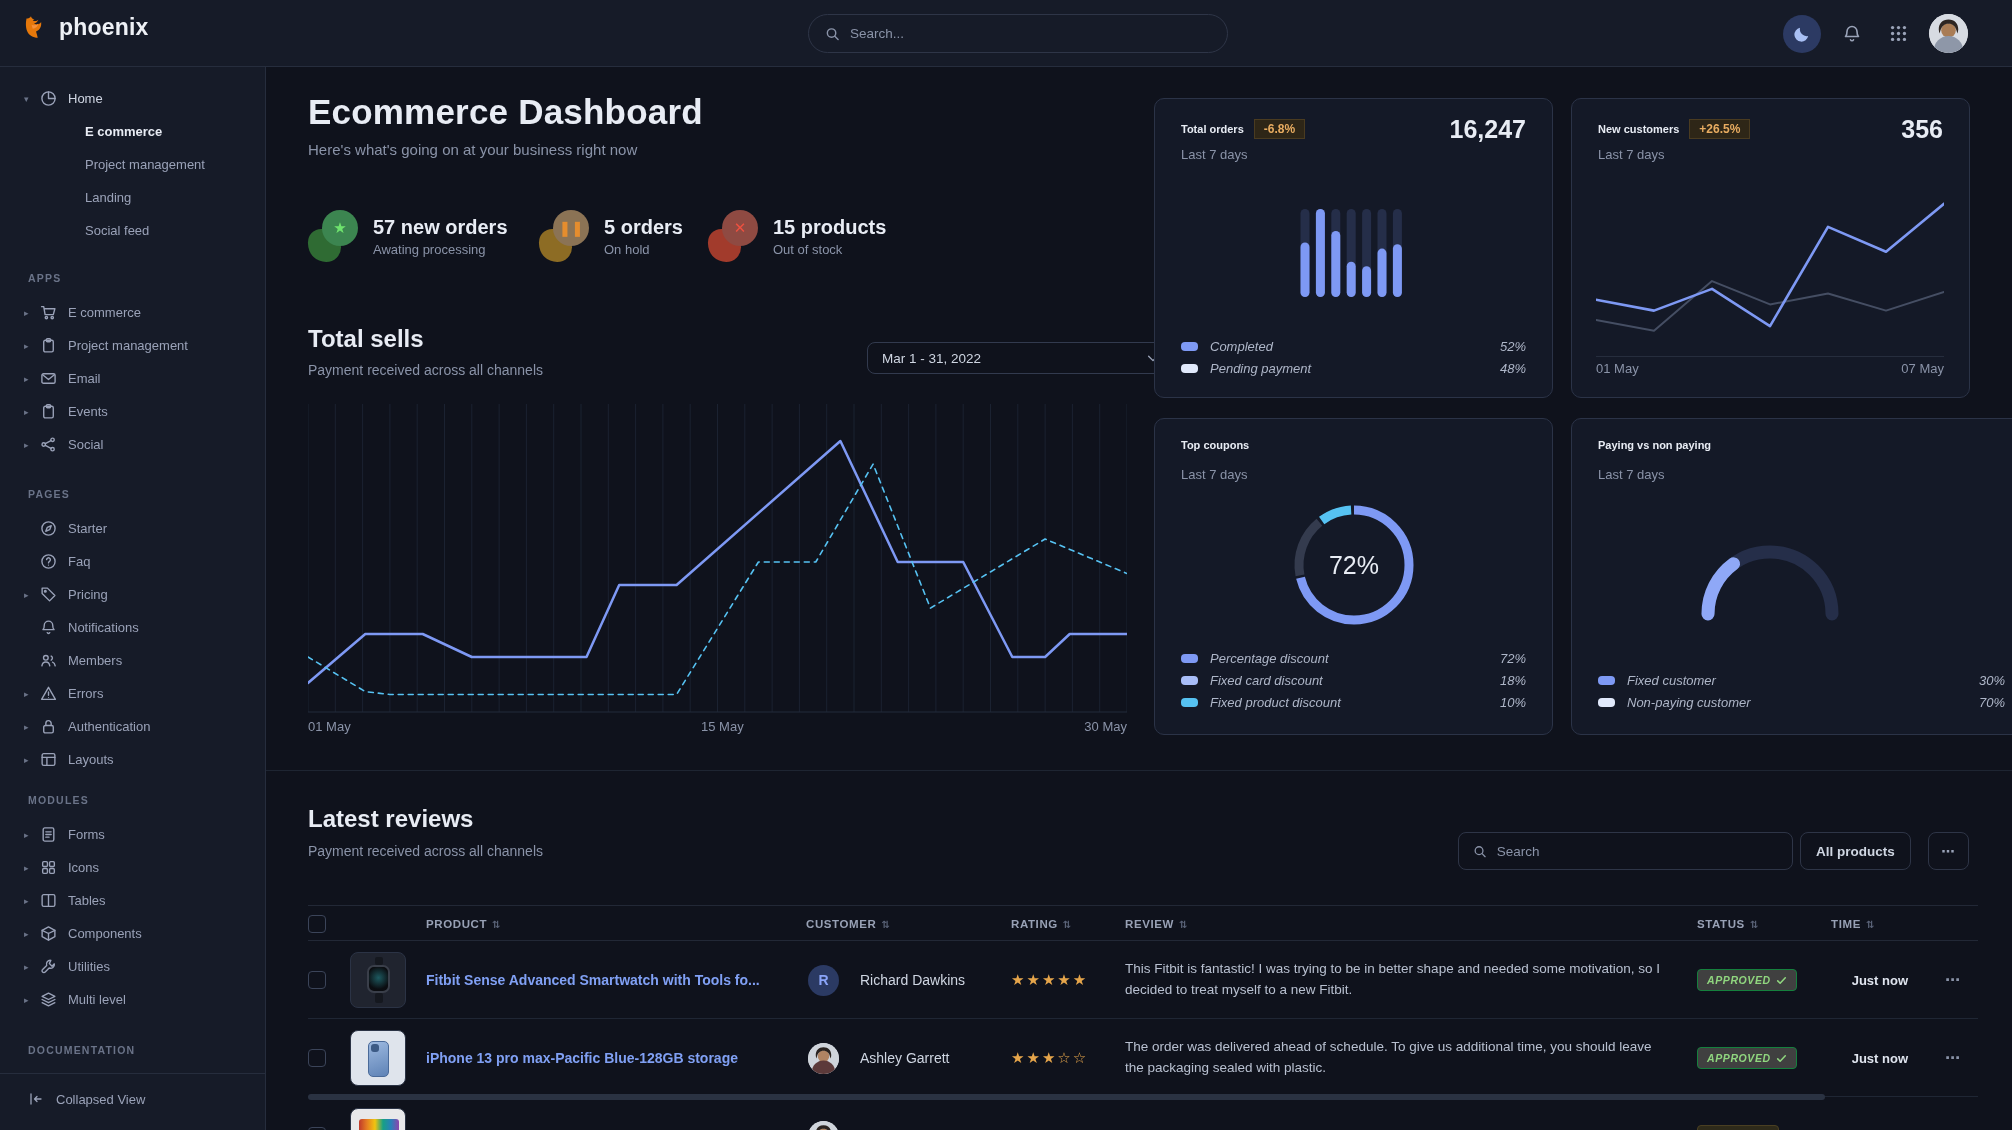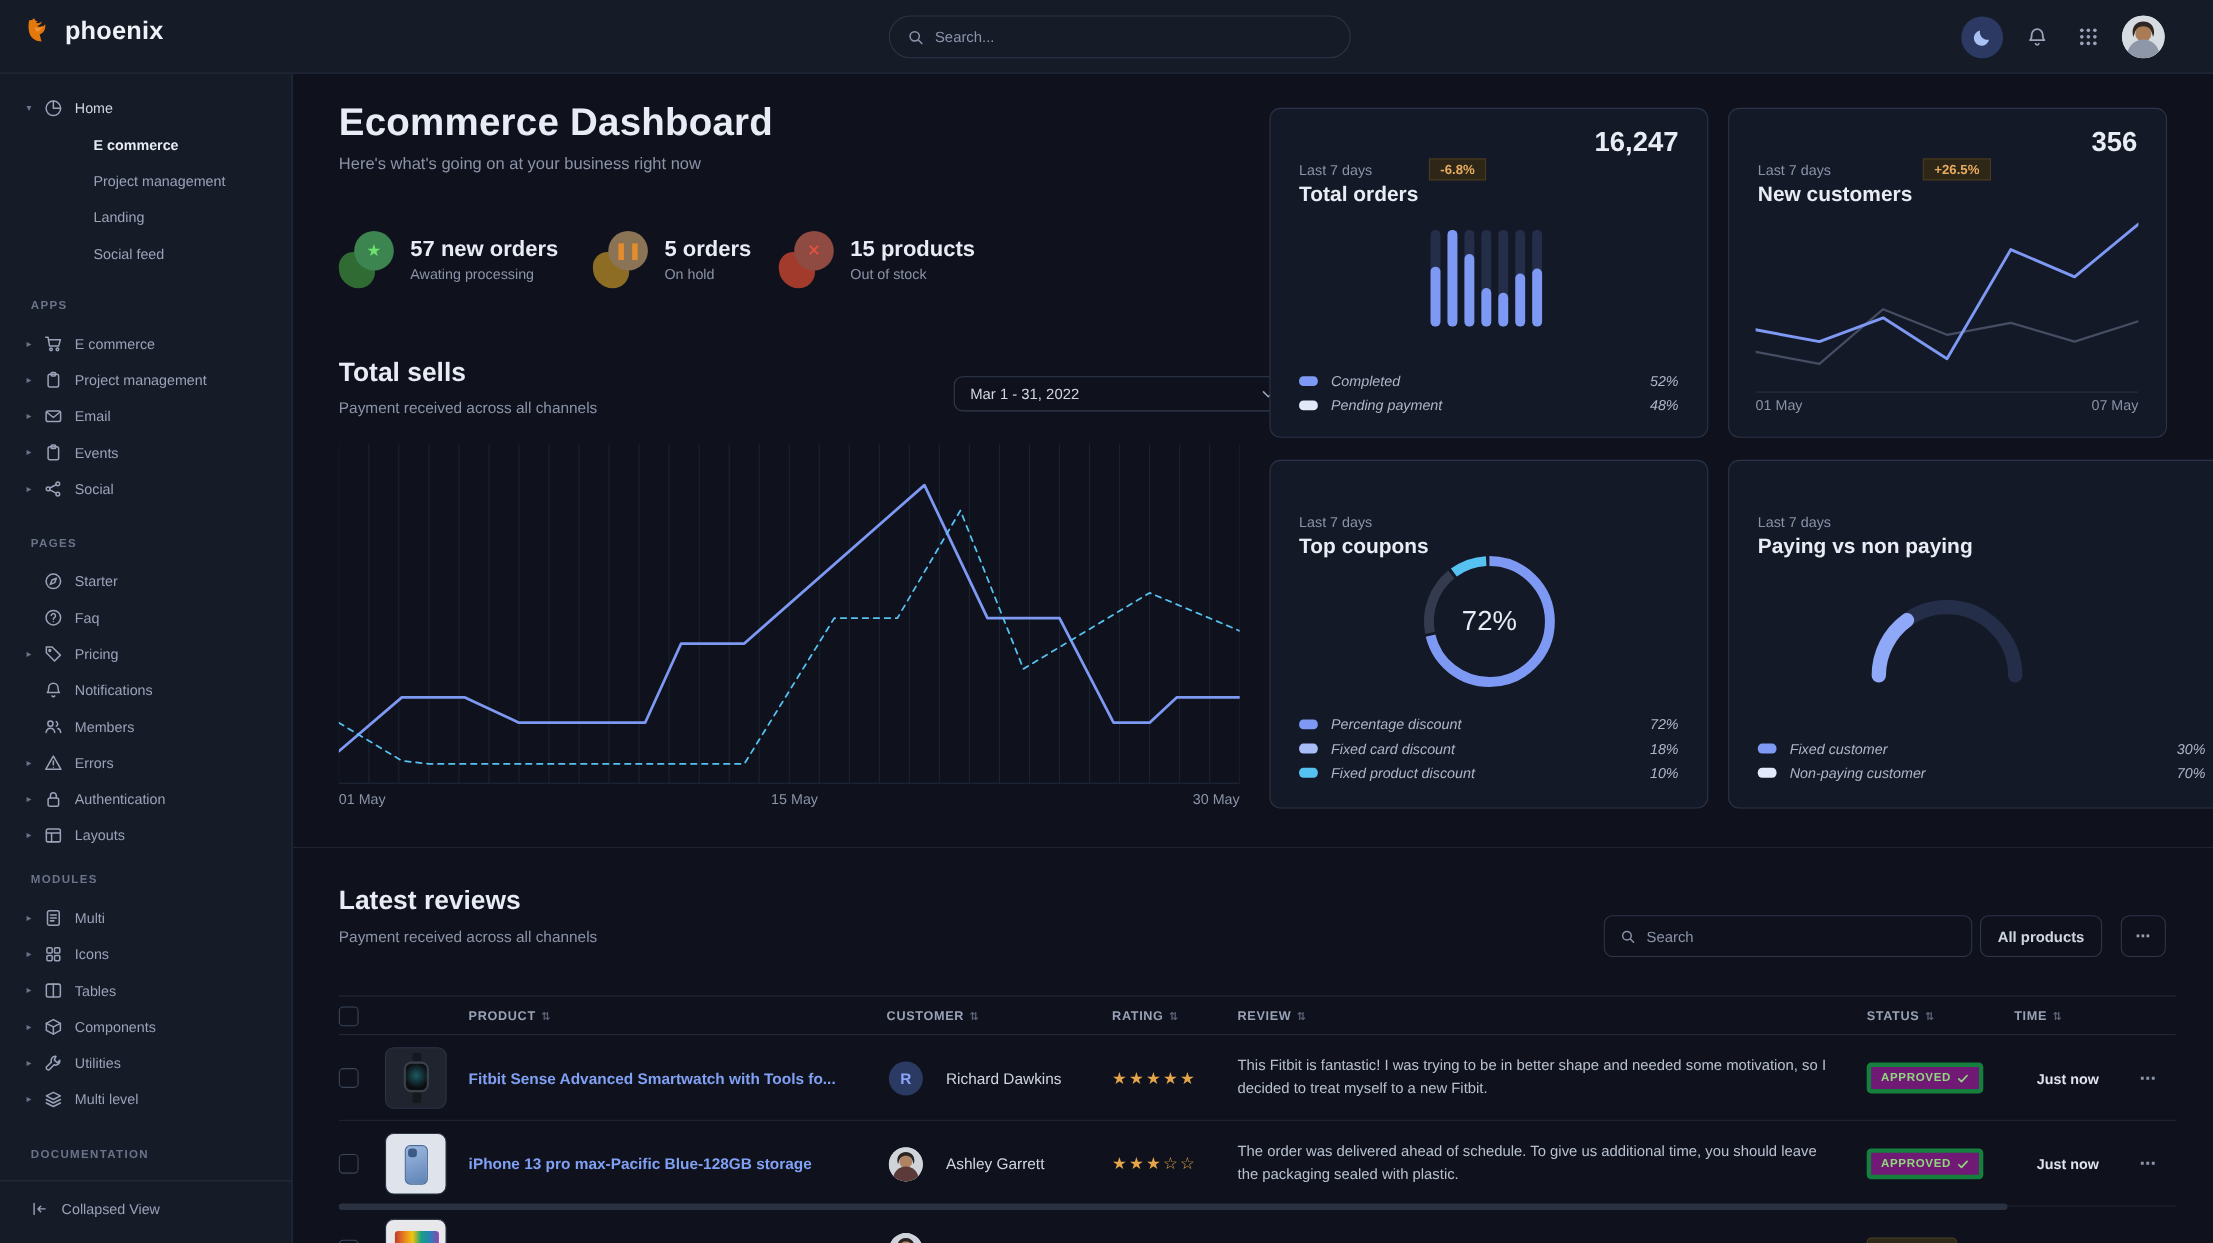--- a/index.html
+++ b/index.html
@@ -61,21 +61,21 @@
   .sells-xlabels .xl { position:absolute; top:0; }
   .section-divider { position:absolute; left:266px; top:770px; width:1746px; border-top:1px solid #1e2532; }
 
   
   .card { position:absolute; background:#141927; border:1px solid #2b3347; border-radius:10px; }
   .card-a { left:1154px; top:98px;  width:399px; height:300px; }
   .card-b { left:1571px; top:98px;  width:399px; height:300px; }
   .card-c { left:1154px; top:418px; width:399px; height:317px; }
   .card-d { left:1571px; top:418px; width:461px; height:317px; }
   .card-title-row { position:absolute; left:26px; top:20px; display:flex; align-items:center; gap:10px; }
-  .card-title { color:#e8ecf4; font-size:19px; font-weight:700; white-space:nowrap;margin-top:48px; }
+  .card-title { color:#e8ecf4; font-size:11px; font-weight:700; white-space:nowrap; }
   .delta-badge { padding:2px 9px; border-radius:0; font-size:12px; font-weight:600; color:#e8ac61; background:#2e2617; border:1px solid #4a3b20; }
   .card-period { position:absolute; left:26px; top:48px; color:#8a93a8; font-size:13px; }
   .card-big-value { position:absolute; right:26px; top:16px; color:#e8ecf4; font-size:25px; font-weight:700; }
   .legend { position:absolute; left:26px; right:26px;font-style:italic; }
   .legend-row { position:relative; height:22px; display:flex; align-items:center; gap:12px; }
   .legend-swatch { width:17px; height:9px; border-radius:4px; flex:0 0 17px; }
   .legend-label { color:#aeb6c8; font-size:13px; white-space:nowrap; }
   .legend-value { position:absolute; right:0; color:#aeb6c8; font-size:13px; }
   .donut-center { position:absolute; left:137px; top:84px; width:124px; height:124px; display:flex; align-items:center; justify-content:center; color:#e8ecf4; font-size:25px; font-weight:400; }
   .cust-xlabels { position:absolute; left:24px; top:262px; width:348px; color:#8a93a8; font-size:13px; }
@@ -103,21 +103,21 @@
   .prod-cell { left:118px; width:370px; }
   .prod-link { color:#80a0f4; font-size:14px; font-weight:600; white-space:nowrap; overflow:hidden; text-overflow:ellipsis; cursor:pointer; }
   .avatar-cell { left:500px; }
   .avatar { width:31px; height:31px; border-radius:50%; overflow:hidden; }
   .avatar-initial { background:#2b3a63; color:#8aa4f8; display:flex; align-items:center; justify-content:center; font-size:14px; font-weight:700; }
   .name-cell { left:552px; color:#cfd6e2; font-size:14px; }
   .stars-cell { left:703px; color:#e5a54b; font-size:15px; letter-spacing:2px; }
   .review-cell { left:817px; width:548px; color:#b8c0d0; font-size:13.5px; line-height:1.55; align-items:center; }
   .status-cell { left:1389px; }
   .status-badge { display:inline-flex; align-items:center; gap:5px; padding:4px 9px; border-radius:4px; font-size:10.5px; font-weight:700; letter-spacing:.6px; }
-  .status-badge.success { color:#90d67f; background:#701a75; border:4px solid #15803d; }
+  .status-badge.success { color:#90d67f; background:#404040; border:1px solid #15803d;font-style:italic; }
   .status-badge.warning { color:#e8ac61; background:#2e2a1a; border:1px solid #4a3f22; min-width:82px; min-height:22px; }
   .time-cell { left:1490px; width:110px; justify-content:flex-end; color:#dfe4ee; font-size:13px; font-weight:700; }
   .dots-cell { left:1625px; width:40px; justify-content:center; color:#8a93a8; font-size:15px; font-weight:700; cursor:pointer; letter-spacing:1px; }
   .tbl-scrollbar { position:absolute; left:308px; top:1094px; width:1517px; height:6px; border-radius:3px; background:#2a3242; }
 
   
   .t-fitbit { background:#20242f; }
   .t-fitbit .watch { position:absolute; left:16px; top:12px; width:23px; height:28px; border-radius:7px; border:2px solid #3a3f4a; background:radial-gradient(circle at 50% 45%, #1d5a60 0%, #0b0d11 70%); }
   .t-fitbit .strap-t { position:absolute; left:24px; top:4px; width:8px; height:8px; background:#15181f; border-radius:2px; }
   .t-fitbit .strap-b { position:absolute; left:24px; top:40px; width:8px; height:10px; background:#15181f; border-radius:2px; }
@@ -310,21 +310,21 @@
           </svg></span>
         <span class="lbl">Layouts</span>
       </div>
       <div class="nav-heading" style="top: 727px;">MODULES</div>
       <div class="nav-item" style="top: 751px;">
         <span class="caret">▸</span>
         <span class="nav-ico"><svg class="" viewBox="0 0 16 16" fill="none" stroke="currentColor" stroke-width="1.3" stroke-linecap="round" stroke-linejoin="round">
             <rect x="3" y="1.8" width="10" height="12.4" rx="1.5"></rect>
             <path d="M5.5 5.5h5M5.5 8h5M5.5 10.5h3"></path>
           </svg></span>
-        <span class="lbl">Multi</span>
+        <span class="lbl">Forms</span>
       </div>
       <div class="nav-item" style="top: 784px;">
         <span class="caret">▸</span>
         <span class="nav-ico"><svg class="" viewBox="0 0 16 16" fill="none" stroke="currentColor" stroke-width="1.3" stroke-linecap="round" stroke-linejoin="round">
             <rect x="2.5" y="2.5" width="4.5" height="4.5" rx="1"></rect>
             <rect x="9" y="2.5" width="4.5" height="4.5" rx="1"></rect>
             <rect x="2.5" y="9" width="4.5" height="4.5" rx="1"></rect>
             <rect x="9" y="9" width="4.5" height="4.5" rx="1"></rect>
           </svg></span>
         <span class="lbl">Icons</span>

